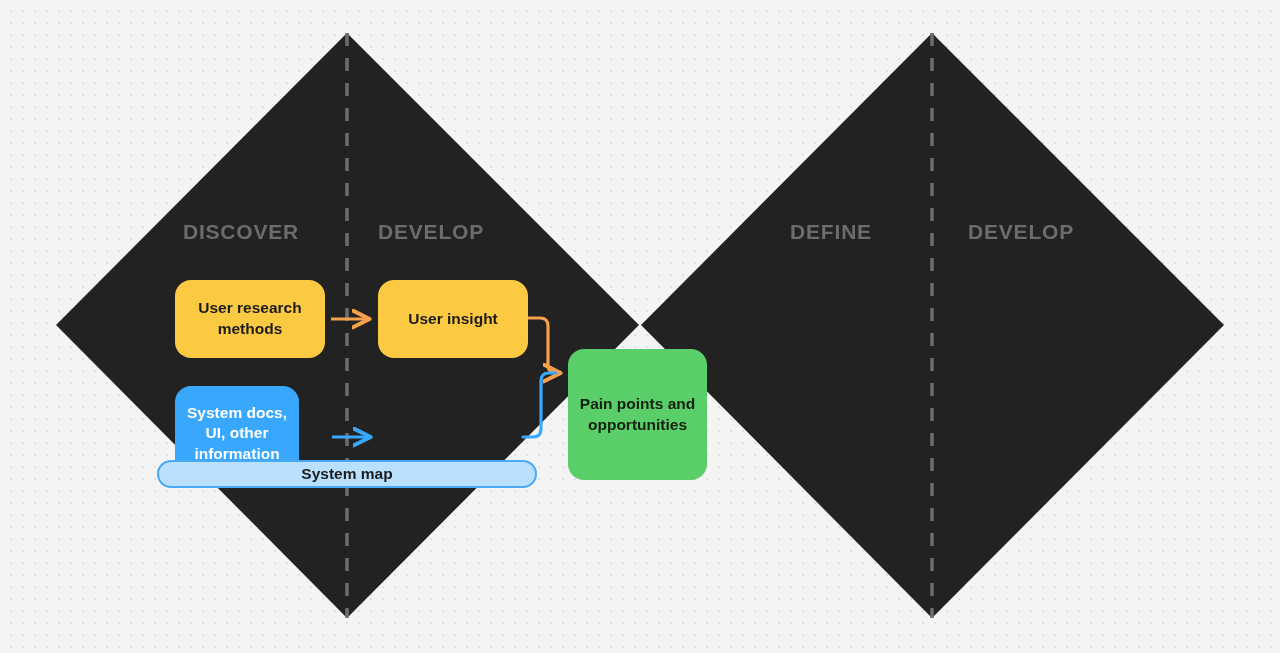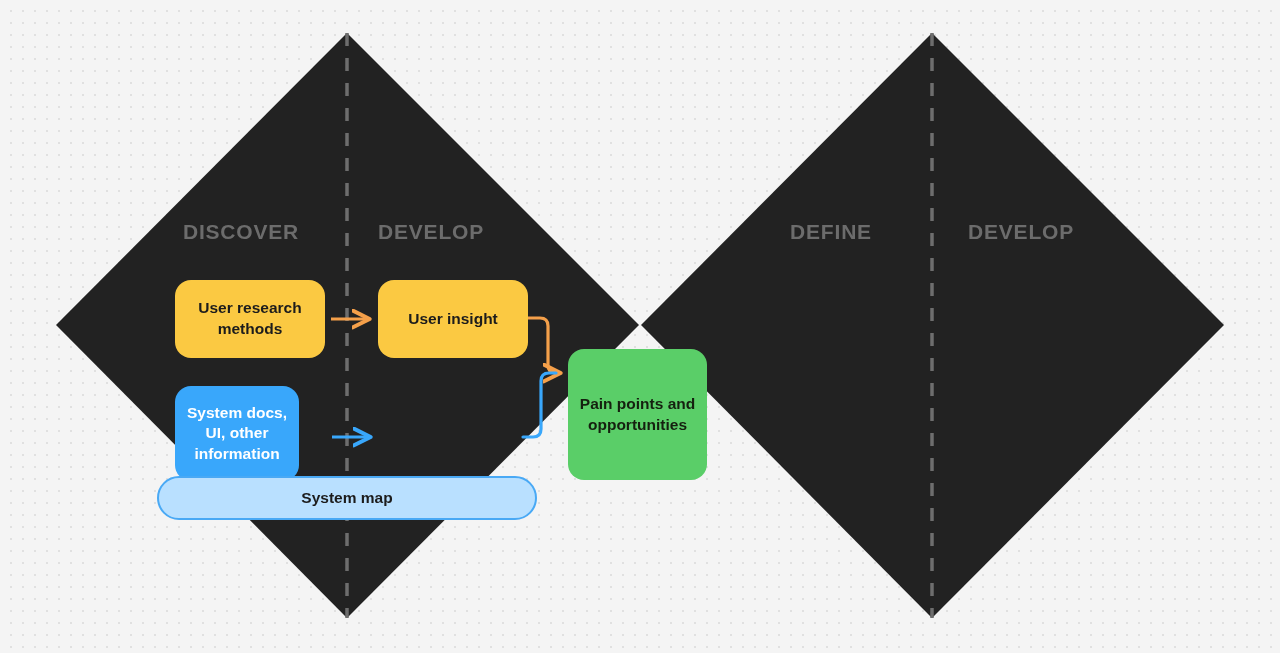--- a/index.html
+++ b/index.html
@@ -117,17 +117,17 @@
     <path d="M523,437 H533 Q541,437 541,429 V381 Q541,373 549,373 H556" fill="none" stroke="#39a7fb" stroke-width="3.2" stroke-linecap="round"></path>
   </svg>
 
   <div class="node node-yellow" style="left:175px; top:280px; width:150px; height:78px;">User research methods</div>
 
   <div class="node node-yellow" style="left:378px; top:280px; width:150px; height:78px;">User insight</div>
 
   <div class="node node-blue" style="left:175px; top:362px; width:124px; height:95px;margin-top:24px;">System docs, UI, other information</div>
 
 
-  <div class="node node-pill" style="left:157px; top:476px; width:380px; height:44px;">System map</div>
+  <div class="node node-pill" style="left:157px; top:460px; width:380px; height:28px;">System map</div>
 
   <div class="node node-green" style="left:568px; top:306px; width:139px; height:131px;margin-top:43px;">Pain points and opportunities</div>
 
 </div>
 
 </body></html>

